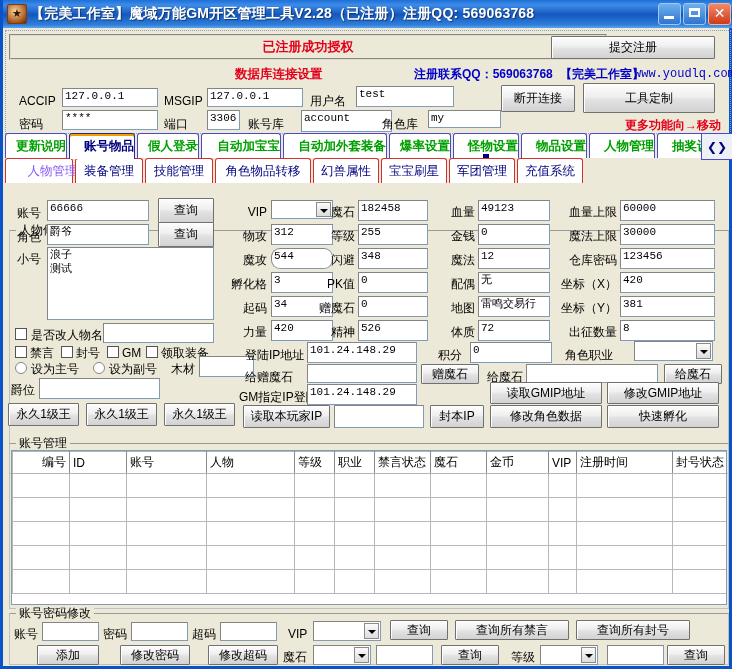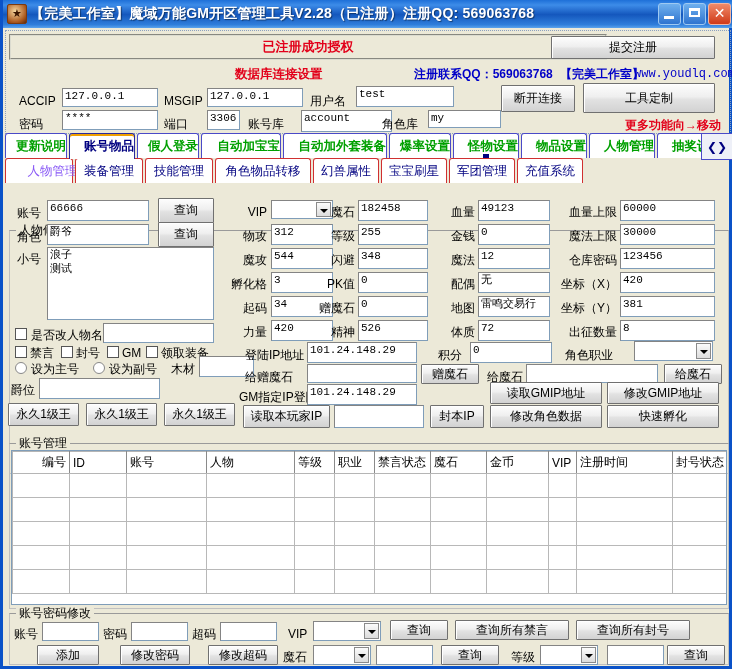--- a/index.html
+++ b/index.html
@@ -311,21 +311,21 @@
 
   <div id="attrcols">
       <div class="lbl r" style="left: 222px; top: 206px; width: 42px;">VIP</div>
       <div class="combo" style="left: 268px; top: 200px; width: 62px; height: 19px;">
         <div class="val"></div>
         <div class="arrow"></div>
       </div>
       <div class="lbl r" style="left: 222px; top: 230px; width: 42px;">物攻</div>
       <div class="fld" style="left: 268px; top: 224px; width: 62px; height: 21px;">312</div>
       <div class="lbl r" style="left: 222px; top: 254px; width: 42px;">魔攻</div>
-      <div class="fld" style="left: 268px; top: 248px; width: 62px; height: 21px;">544</div>
+      <div class="fld" style="left: 268px; top: 248px; width: 62px; height: 21px; border-radius: 9px;">544</div>
       <div class="lbl r" style="left: 222px; top: 278px; width: 42px;">孵化格</div>
       <div class="fld" style="left: 268px; top: 272px; width: 62px; height: 21px;">3</div>
       <div class="lbl r" style="left: 222px; top: 302px; width: 42px;">起码</div>
       <div class="fld" style="left: 268px; top: 296px; width: 62px; height: 21px;">34</div>
       <div class="lbl r" style="left: 222px; top: 326px; width: 42px;">力量</div>
       <div class="fld" style="left: 268px; top: 320px; width: 62px; height: 21px;">420</div>
       <div class="lbl r" style="left: 302px; top: 206px; width: 50px;">魔石</div>
       <div class="fld" style="left: 355px; top: 200px; width: 70px; height: 21px;">182458</div>
       <div class="lbl r" style="left: 302px; top: 230px; width: 50px;">等级</div>
       <div class="fld" style="left: 355px; top: 224px; width: 70px; height: 21px;">255</div>

